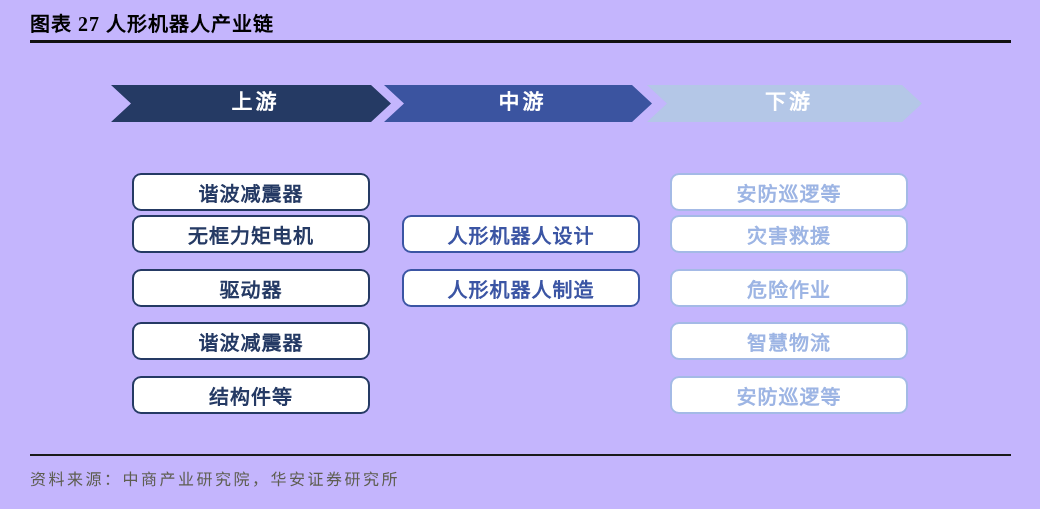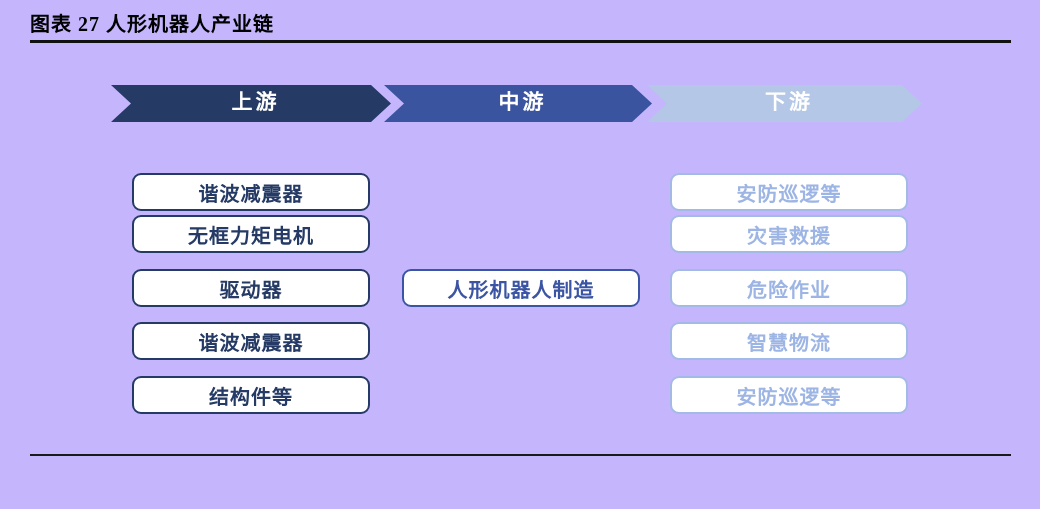--- a/index.html
+++ b/index.html
@@ -118,23 +118,25 @@
   <div class="arrow arrow-mid">
     <span class="arrow-label">中游</span>
   </div>
 
   <div class="box up row1">谐波减震器</div>
   <div class="box up row3">驱动器</div>
   <div class="box up row2">无框力矩电机</div>
   <div class="box up row4">谐波减震器</div>
   <div class="box up row5">结构件等</div>
 
+  <div class="box mid row2">人形机器人设计</div>
   <div class="box mid row3">人形机器人制造</div>
 
   <div class="box down row1">安防巡逻等</div>
   <div class="box down row2">灾害救援</div>
   <div class="box down row3">危险作业</div>
   <div class="box down row4">智慧物流</div>
   <div class="box down row5">安防巡逻等</div>
 
   <div class="footer-rule"></div>
+  <div class="source-note">资料来源：中商产业研究院，华安证券研究所</div>
 
 </div>
 
 </body></html>

